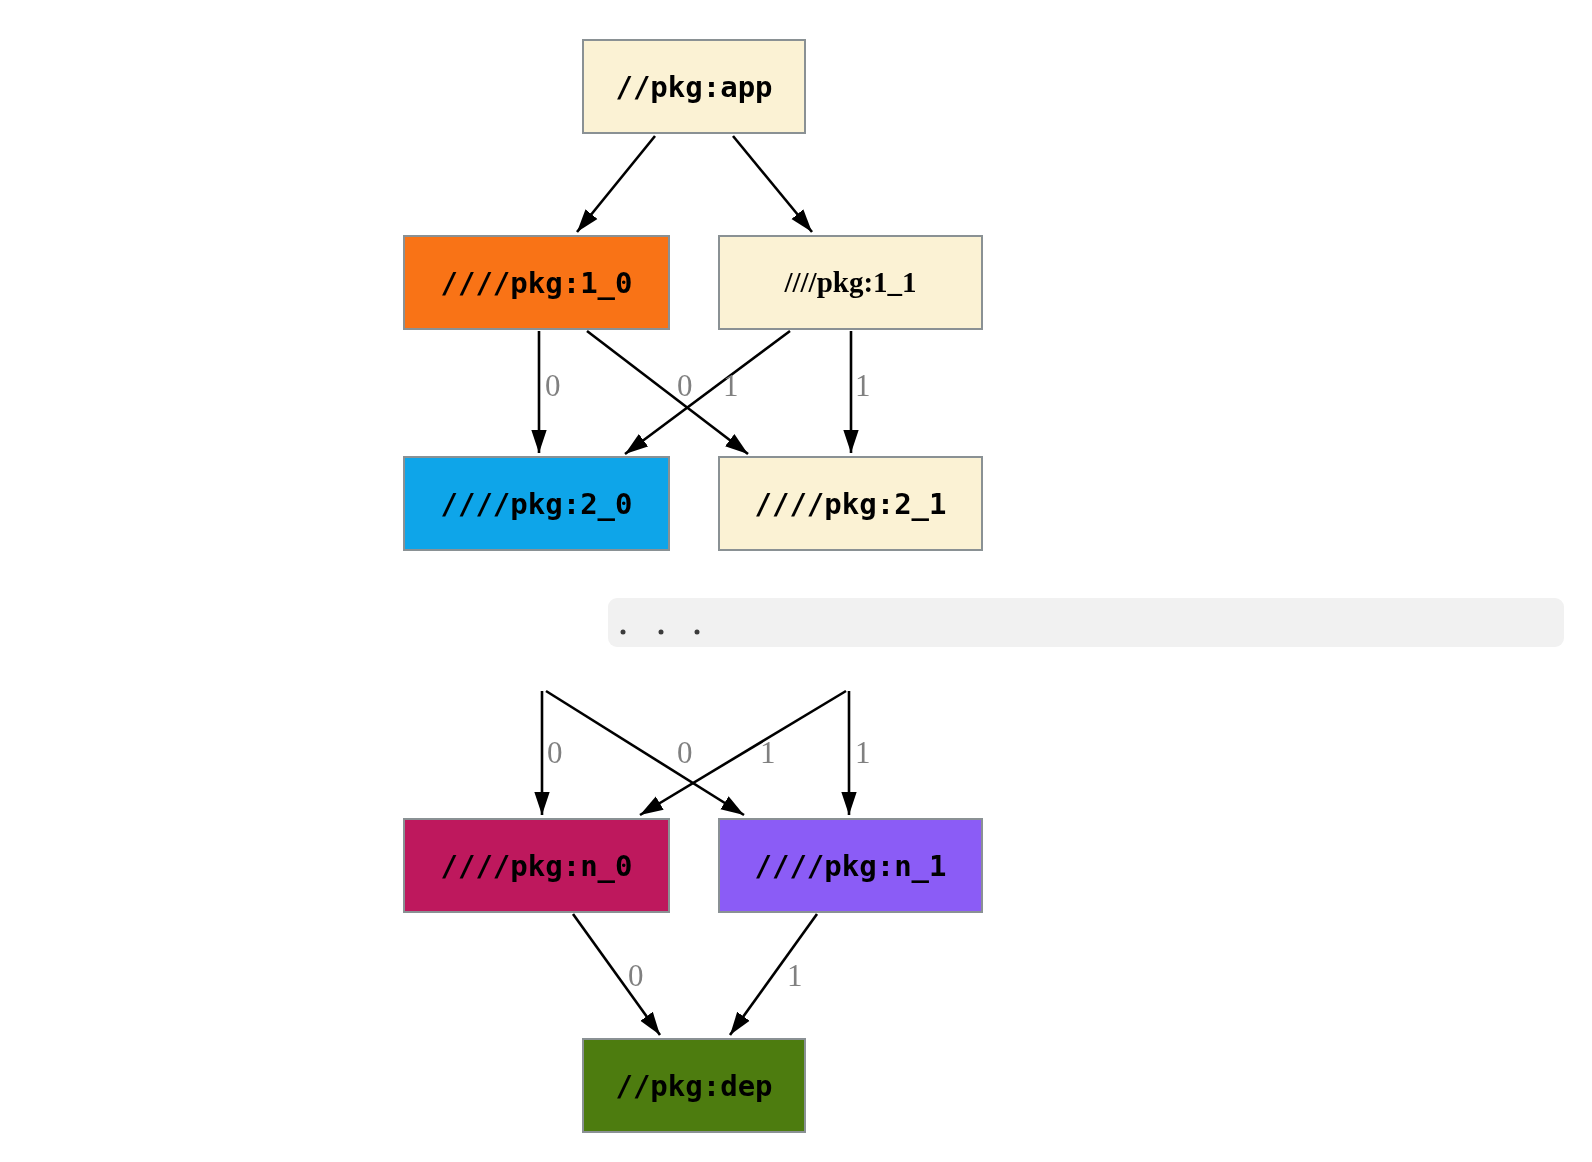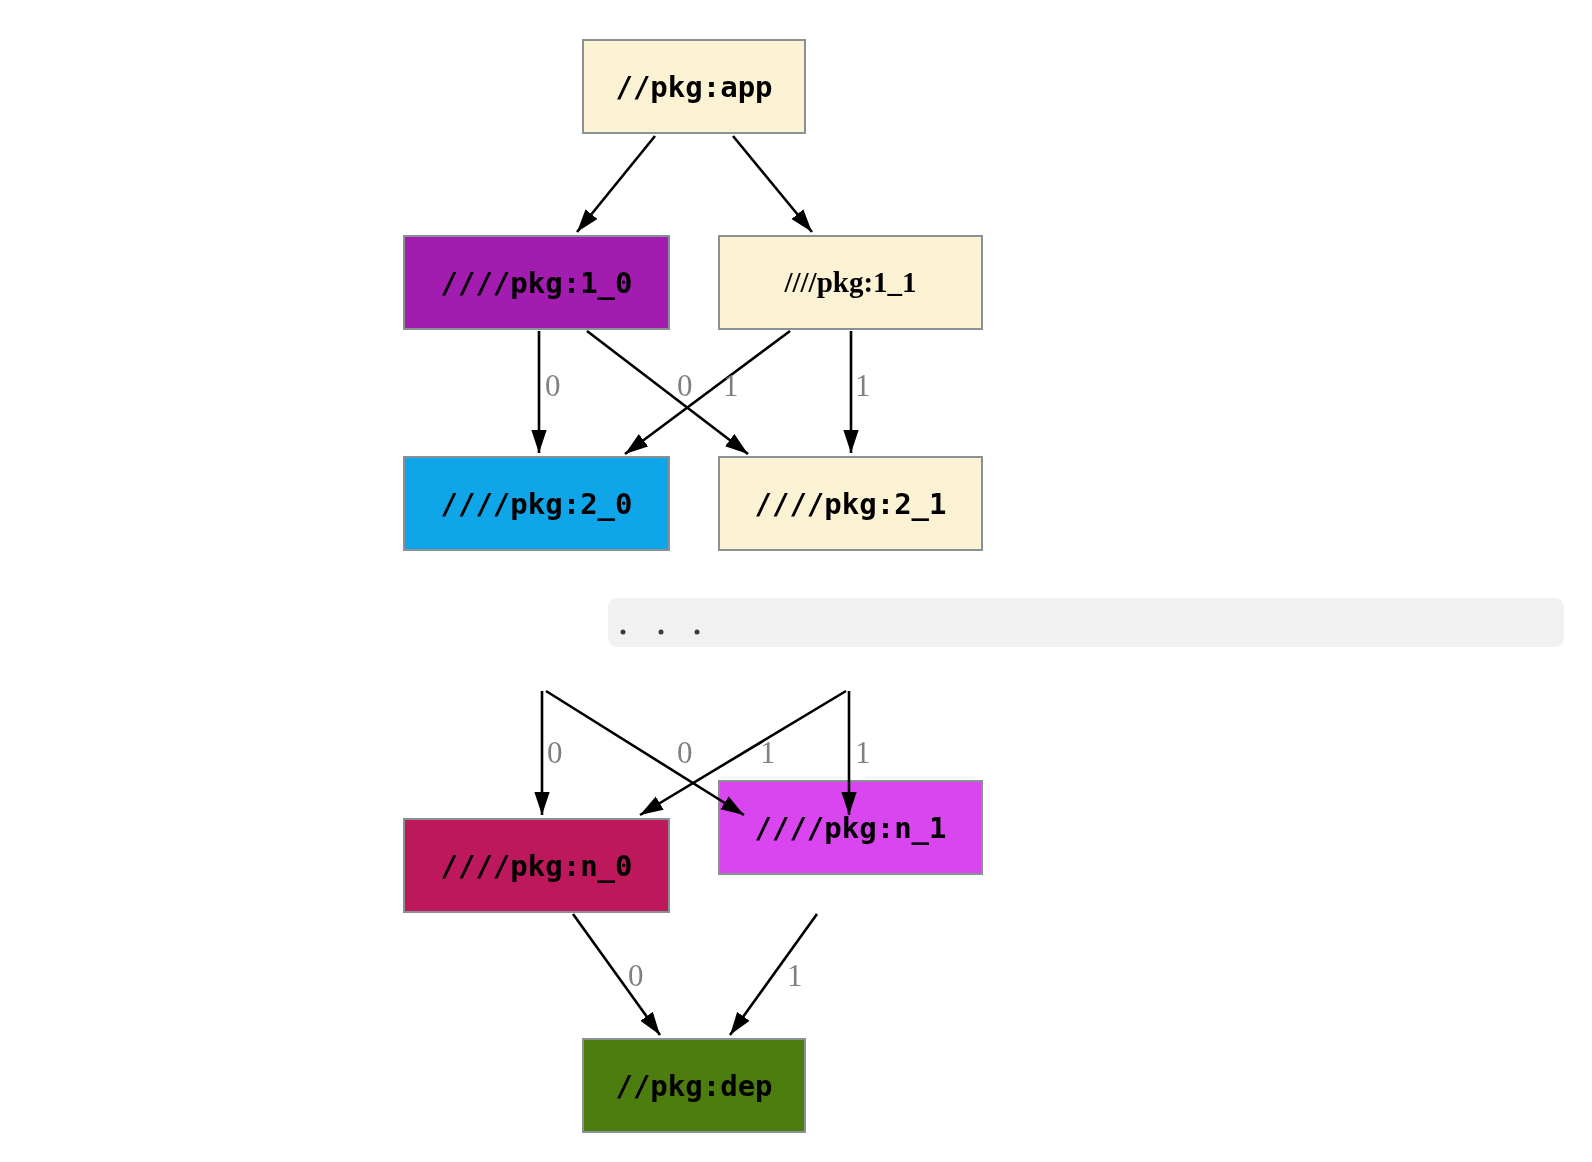--- a/index.html
+++ b/index.html
@@ -39,36 +39,36 @@
 </style>
 </head>
 <body>
 
 <div id="stage">
   <div id="band" class="ellipsis-band" style="left: 608px; top: 598px; width: 956px; height: 49px; background: rgb(241, 241, 241);"></div>
   <div id="nodes-layer">
       <div class="node" style="left: 582px; top: 39px; width: 224px; height: 95px; background: rgb(251, 242, 212); border: 2.5px solid rgb(138, 145, 148); color: rgb(0, 0, 0);">
         <span>//pkg:app</span>
       </div>
-      <div class="node" style="left: 403px; top: 235px; width: 267px; height: 95px; background: #a21caf; border: 2.5px solid rgb(138, 145, 148); color: rgb(0, 0, 0);">
+      <div class="node" style="left: 403px; top: 235px; width: 267px; height: 95px; background: #f97316; border: 2.5px solid rgb(138, 145, 148); color: rgb(0, 0, 0);">
         <span>////pkg:1_0</span>
       </div>
       <div class="node" style="left: 718px; top: 235px; width: 265px; height: 95px; background: rgb(251, 242, 212); border: 2.5px solid rgb(138, 145, 148); color: rgb(0, 0, 0); font-family: Liberation Serif, serif;">
         <span>////pkg:1_1</span>
       </div>
       <div class="node" style="left: 403px; top: 456px; width: 267px; height: 95px; background: #0ea5e9; border: 2.5px solid rgb(138, 145, 148); color: rgb(0, 0, 0);">
         <span>////pkg:2_0</span>
       </div>
       <div class="node" style="left: 718px; top: 456px; width: 265px; height: 95px; background: rgb(251, 242, 212); border: 2.5px solid rgb(138, 145, 148); color: rgb(0, 0, 0);">
         <span>////pkg:2_1</span>
       </div>
       <div class="node" style="left: 403px; top: 818px; width: 267px; height: 95px; background: #be185d; border: 2.5px solid rgb(138, 145, 148); color: rgb(0, 0, 0);">
         <span>////pkg:n_0</span>
       </div>
-      <div class="node" style="left: 718px; top: 780px; width: 265px; height: 95px; background: #d946ef; border: 2.5px solid rgb(138, 145, 148); color: rgb(0, 0, 0);">
+      <div class="node" style="left: 718px; top: 818px; width: 265px; height: 95px; background: #8b5cf6; border: 2.5px solid rgb(138, 145, 148); color: rgb(0, 0, 0);">
         <span>////pkg:n_1</span>
       </div>
       <div class="node" style="left: 582px; top: 1038px; width: 224px; height: 95px; background: #4d7c0f; border: 2.5px solid rgb(138, 145, 148); color: rgb(0, 0, 0);">
         <span>//pkg:dep</span>
       </div>
     </div>
   <svg id="edge-layer" width="1592" height="1162" viewBox="0 0 1592 1162" xmlns="http://www.w3.org/2000/svg">
     <defs>
       <marker id="arrowhead" viewBox="0 0 12 9" refX="12" refY="4.5" markerWidth="23" markerHeight="17.5" orient="auto" markerUnits="userSpaceOnUse">
         <path d="M0,0.5 L12,4.5 L0,8.5 Z" fill="#000000"></path>

